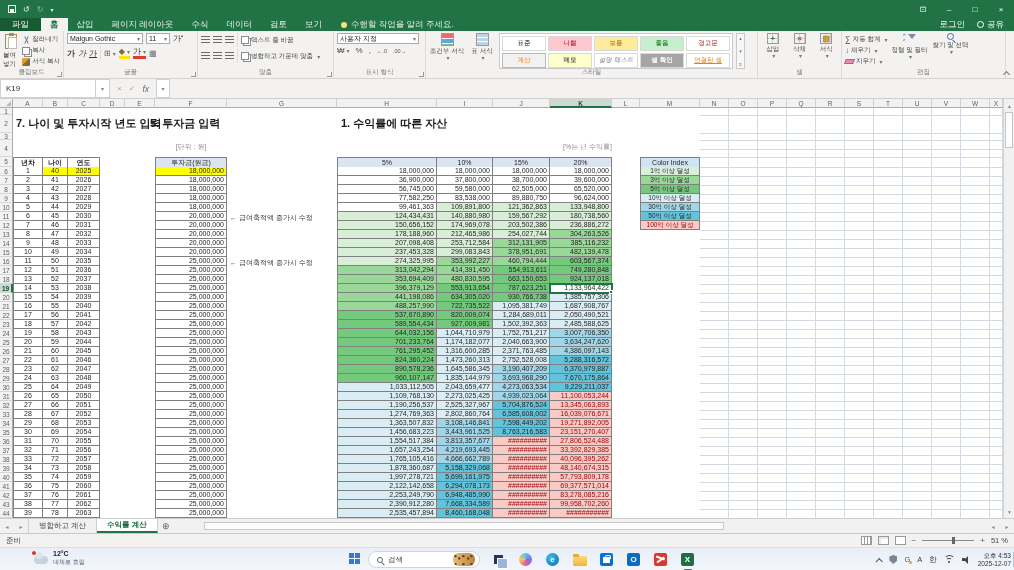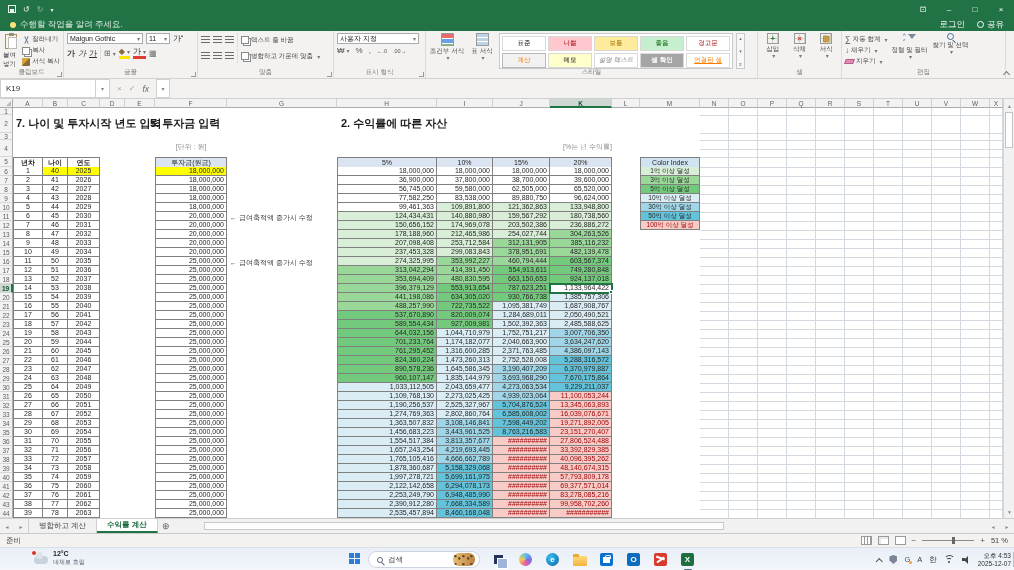--- a/index.html
+++ b/index.html
@@ -185,20 +185,30 @@
   </div>
   <div id="winbtns">
     <div class="winbtn">⊡</div>
     <div class="winbtn">–</div>
     <div class="winbtn">□</div>
     <div class="winbtn">×</div>
   </div>
 </div>
 
 <div id="menubar">
+  <span id="menutabs" style="display:flex">
+      <div class="mtab file">파일</div>
+      <div class="mtab active">홈</div>
+      <div class="mtab">삽입</div>
+      <div class="mtab">페이지 레이아웃</div>
+      <div class="mtab">수식</div>
+      <div class="mtab">데이터</div>
+      <div class="mtab">검토</div>
+      <div class="mtab">보기</div>
+    </span>
   <div id="tellme">
     <span class="bulb"></span>
     <span>수행할 작업을 알려 주세요.</span>
   </div>
   <div id="menuright">
     <span>로그인</span>
     <span style="display:flex;align-items:center;gap:3px">
       <span class="person"></span>
       <span>공유</span>
     </span>
@@ -527,21 +537,21 @@
       <div class="gline" style="left: 0px; top: 347px; width: 100%; height: 1px;"></div>
       <div class="gline" style="left: 0px; top: 356px; width: 100%; height: 1px;"></div>
       <div class="gline" style="left: 0px; top: 365px; width: 100%; height: 1px;"></div>
       <div class="gline" style="left: 0px; top: 374px; width: 100%; height: 1px;"></div>
       <div class="gline" style="left: 0px; top: 383px; width: 100%; height: 1px;"></div>
       <div class="gline" style="left: 0px; top: 392px; width: 100%; height: 1px;"></div>
       <div class="gline" style="left: 0px; top: 401px; width: 100%; height: 1px;"></div>
     </div>
     <div class="title" style="left: 16px; top: 17px;">7. 나이 및 투자시작 년도 입력</div>
     <div class="title" style="left: 150px; top: 17px;">5. 투자금 입력</div>
-    <div class="title" style="left: 341px; top: 17px;">2. 수익률에 따른 자산</div>
+    <div class="title" style="left: 341px; top: 17px;">1. 수익률에 따른 자산</div>
     <div class="dimlabel" style="left: 155px; top: 43px; width: 72px; text-align: center;">[단위 : 원]</div>
     <div class="dimlabel" style="left: 500px; top: 43px; width: 112px; text-align: right;">[%는 년 수익률]</div>
     <div class="cell hdr bt bl" style="left: 13px; top: 58px; width: 30px; height: 11px; line-height: 10px;">년차</div>
     <div class="cell hdr bt" style="left: 43px; top: 58px; width: 25px; height: 11px; line-height: 10px;">나이</div>
     <div class="cell hdr bt" style="left: 68px; top: 58px; width: 32px; height: 11px; line-height: 10px;">연도</div>
     <div class="cell hdr-blue bt bl" style="left: 155px; top: 58px; width: 72px; height: 11px; line-height: 10px;">투자금(원금)</div>
     <div class="cell hdr-blue bt bl" style="left: 337px; top: 58px; width: 100px; height: 11px; line-height: 10px;">5%</div>
     <div class="cell hdr-blue bt" style="left: 437px; top: 58px; width: 56px; height: 11px; line-height: 10px;">10%</div>
     <div class="cell hdr-blue bt" style="left: 493px; top: 58px; width: 57px; height: 11px; line-height: 10px;">15%</div>
     <div class="cell hdr-blue bt" style="left: 550px; top: 58px; width: 62px; height: 11px; line-height: 10px;">20%</div>

